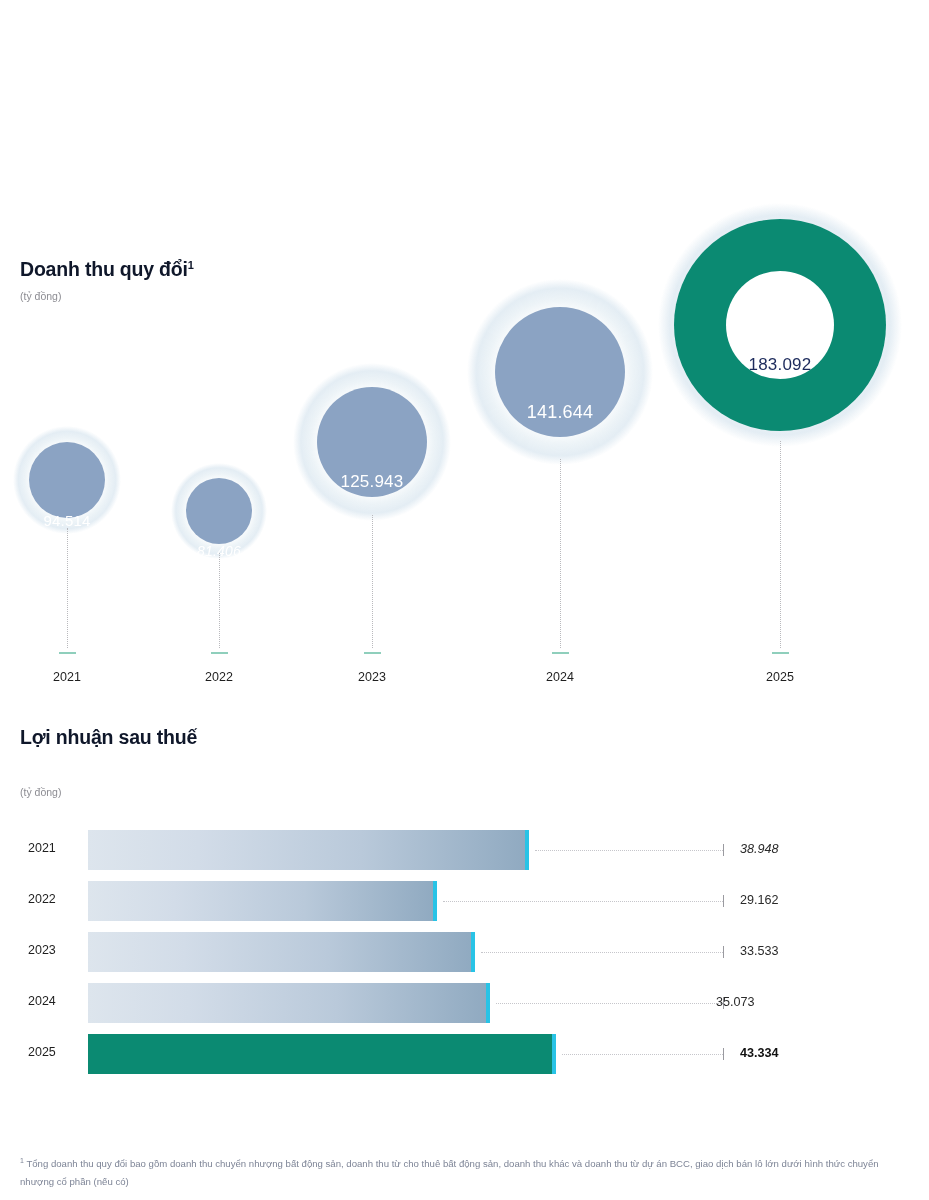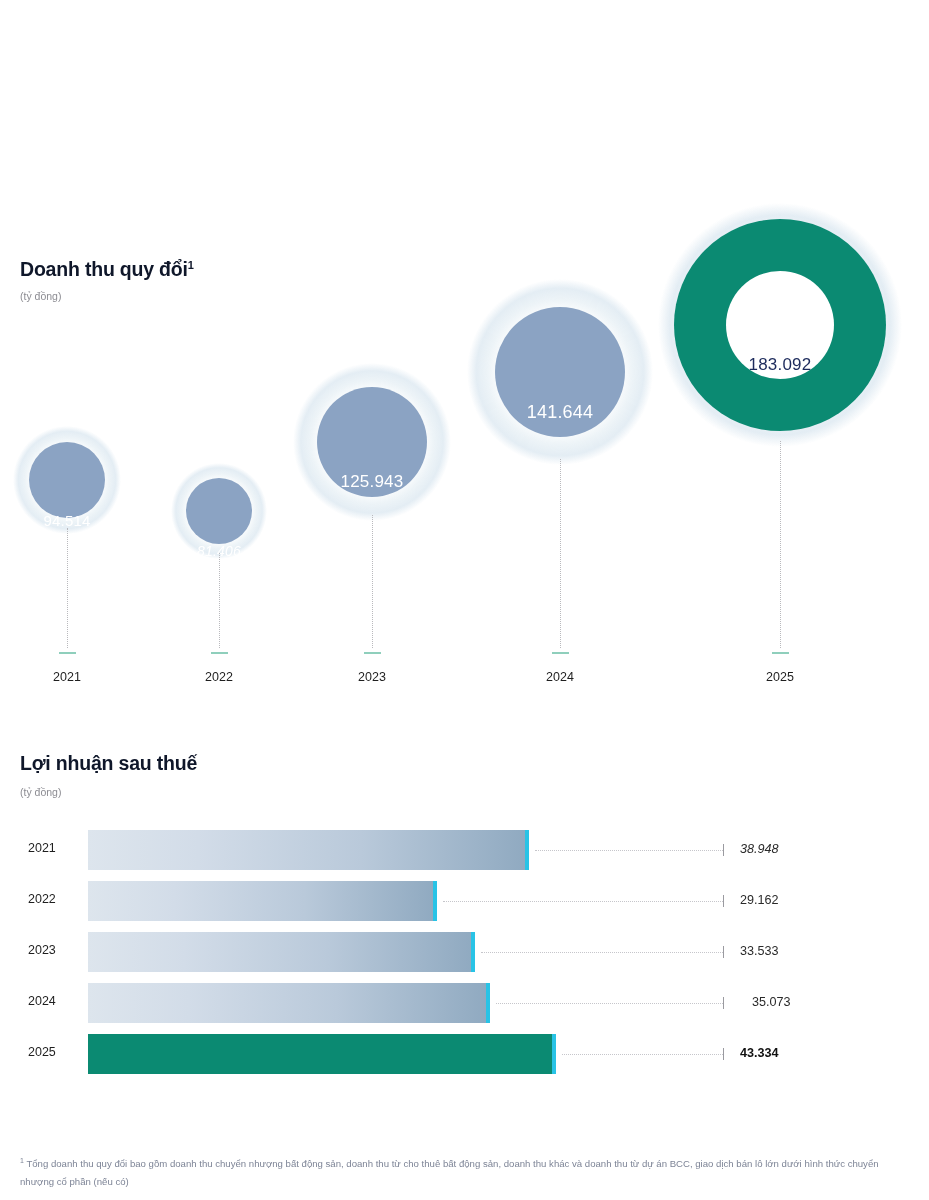--- a/index.html
+++ b/index.html
@@ -25,21 +25,21 @@
   .sec-title{
     position:absolute;font-size:19.5px;font-weight:700;color:#0f172a;
     letter-spacing:-0.2px;
   }
   .sec-title .sup{font-size:11px;vertical-align:super;font-weight:700;}
   .sec-unit{
     position:absolute;font-size:10.5px;color:#8c8c92;font-weight:400;
   }
   #rev-title{left:20px;top:258px;}
   #rev-unit{left:20px;top:290px;}
-  #profit-title{left:20px;top:752px;}
+  #profit-title{left:20px;top:726px;}
   #profit-unit{left:20px;top:786px;}
 
   
   .bubble-chart{position:absolute;left:0;top:190px;width:929px;height:500px;}
   .bubble{position:absolute;border-radius:50%;}
   .halo{
     background:radial-gradient(circle closest-side,
       rgba(255,255,255,1) 0%,
       rgba(255,255,255,1) 62%,
       rgba(236,243,247,0.95) 78%,
@@ -175,21 +175,21 @@
         <div class="bar-lead" style="left: 481px; width: 242px;"></div>
         <div class="bar-tick" style="left: 723px;"></div>
         <div class="bar-val" style="left: 740px;">33.533</div>
       </div>
       <div class="bar-row" style="top: 153px;">
         <div class="bar-year">2024</div>
         <div class="bar-fill" style="left: 88px; width: 402px;"></div>
         <div class="bar-cap" style="left: 486px;"></div>
         <div class="bar-lead" style="left: 496px; width: 227px;"></div>
         <div class="bar-tick" style="left: 723px;"></div>
-        <div class="bar-val" style="left: 752px;">35.073</div>
+        <div class="bar-val" style="left: 716px;">35.073</div>
       </div>
       <div class="bar-row" style="top: 204px;">
         <div class="bar-year">2025</div>
         <div class="bar-fill teal" style="left: 88px; width: 468px;"></div>
         <div class="bar-cap" style="left: 552px;"></div>
         <div class="bar-lead" style="left: 562px; width: 161px;"></div>
         <div class="bar-tick" style="left: 723px;"></div>
         <div class="bar-val bold" style="left: 740px;">43.334</div>
       </div>
     </div>

